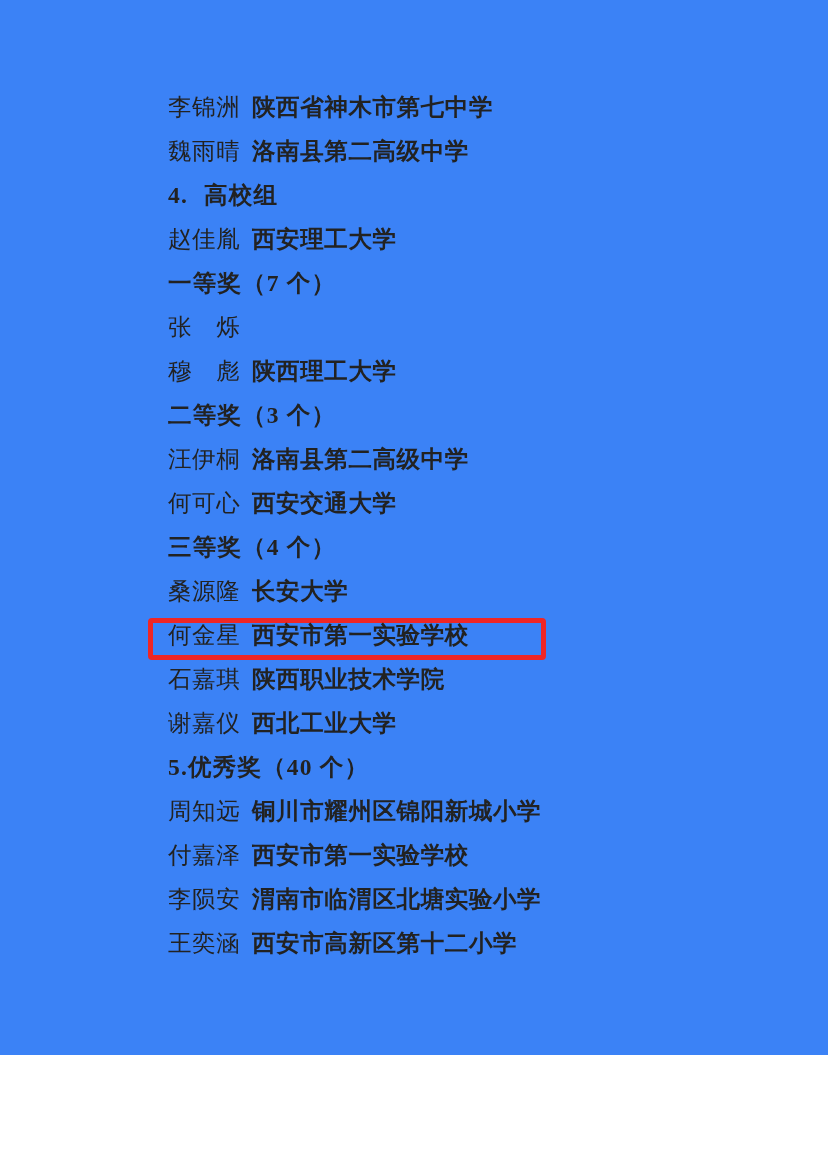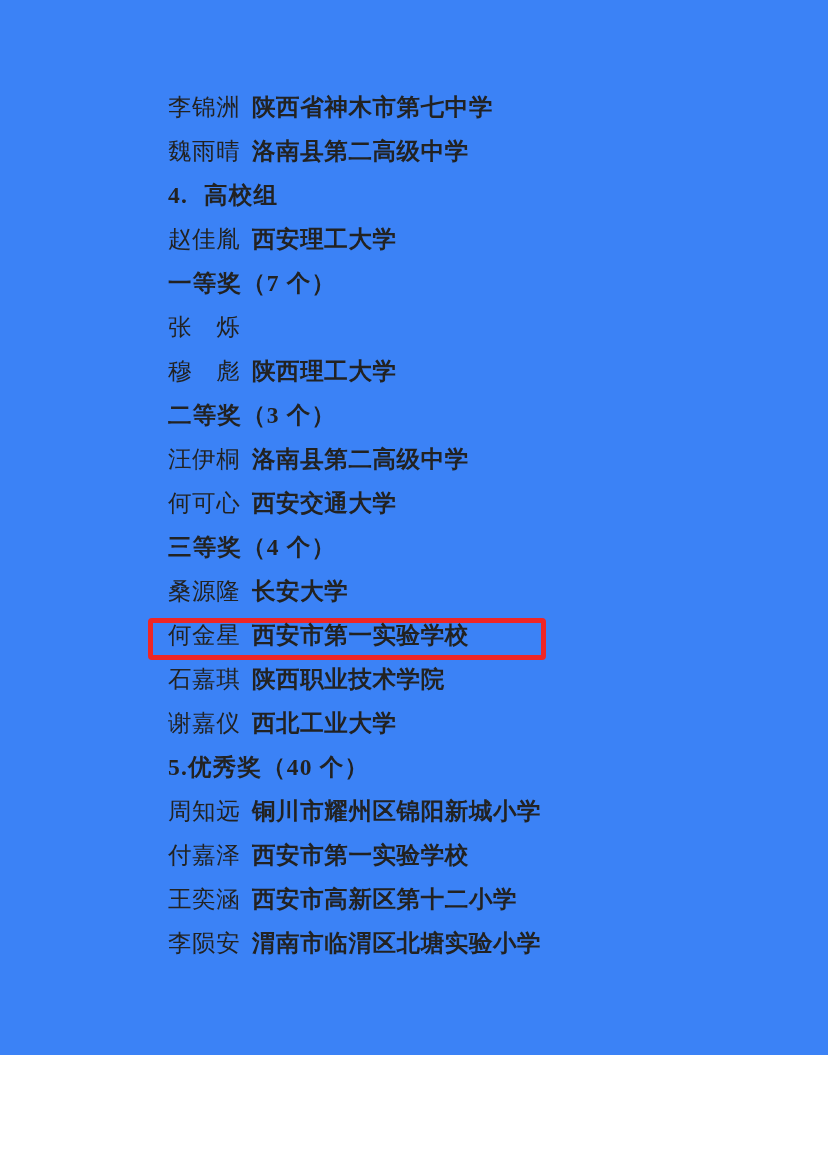--- a/index.html
+++ b/index.html
@@ -172,23 +172,23 @@
       <span class="name">周知远</span>
       <span class="school">铜川市耀州区锦阳新城小学</span>
     </div>
 
     <div class="line">
       <span class="name">付嘉泽</span>
       <span class="school">西安市第一实验学校</span>
     </div>
 
     <div class="line">
-      <span class="name">王奕涵</span>
-      <span class="school">西安市高新区第十二小学</span>
+      <span class="name">李陨安</span>
+      <span class="school">渭南市临渭区北塘实验小学</span>
     </div>
 
     <div class="line">
-      <span class="name">李陨安</span>
-      <span class="school">渭南市临渭区北塘实验小学</span>
+      <span class="name">王奕涵</span>
+      <span class="school">西安市高新区第十二小学</span>
     </div>
 
   </div>
 </div>
 
 </body></html>

